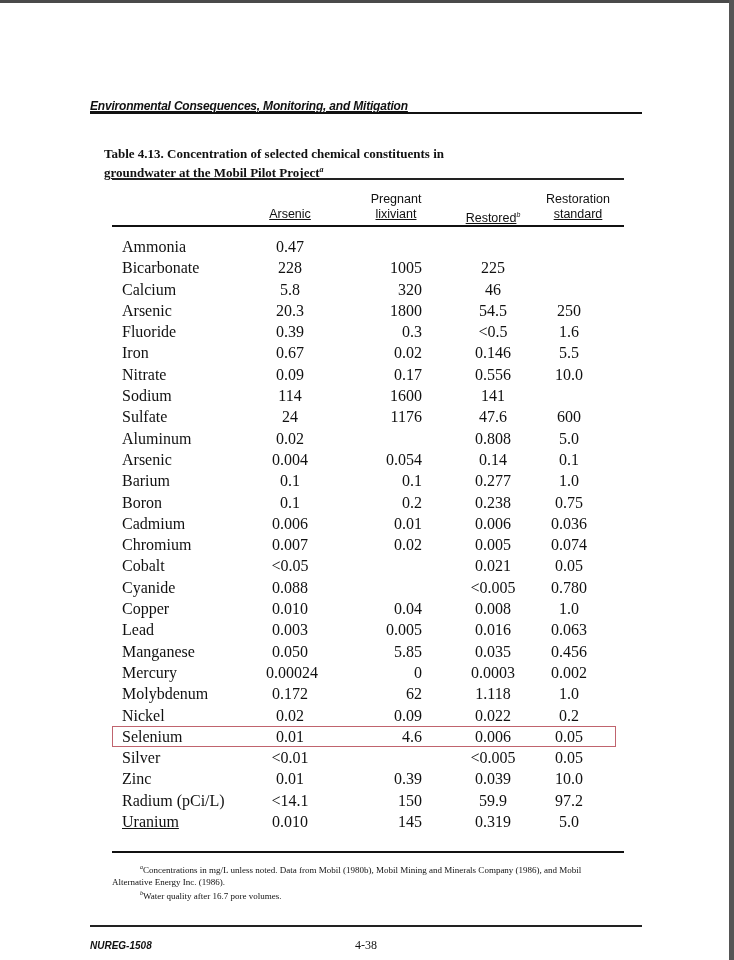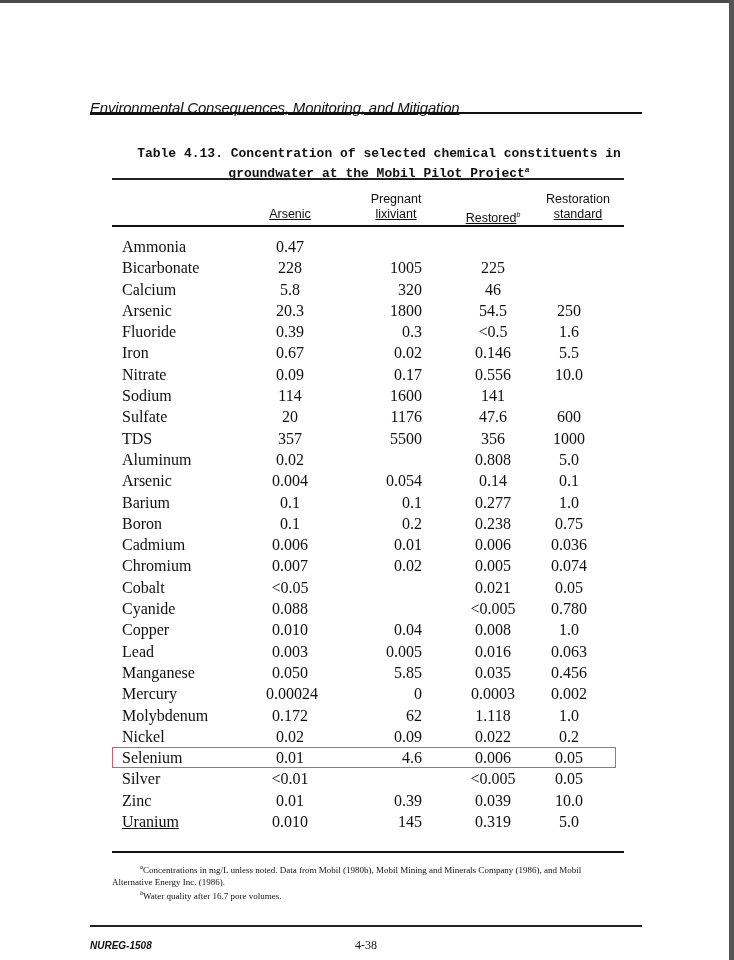--- a/index.html
+++ b/index.html
@@ -9,30 +9,30 @@
       position: relative;
       font-family: "Liberation Serif", serif;
       color: #111;
     }
     .frame-top { position: absolute; left: 0; top: 0; width: 734px; height: 3px; background: #4a4a4a; }
     .frame-right { position: absolute; right: 0; top: 0; width: 5px; height: 960px; background: #555555; }
 
     .running-head {
       position: absolute; left: 90px; top: 99px;
       font-family: "Liberation Sans", sans-serif;
-      font-size: 15px; font-weight: normal; font-style: italic;
+      font-size: 12px; font-weight: bold; font-style: italic;
       text-decoration: underline;
       letter-spacing: -0.2px;
     }
     .running-rule { position: absolute; left: 90px; top: 112px; width: 552px; height: 2px; background: #111; }
 
     .table-title {
-      position: absolute; left: 121px; top: 146px; width: 516px;
-      font-family: Liberation Mono, monospace;
-      font-weight: bold; font-size: 13px; text-align: center; line-height: 16px;
+      position: absolute; left: 104px; top: 146px; width: 516px;
+      font-family: Liberation Serif, serif;
+      font-weight: bold; font-size: 13px; text-align: left; line-height: 16px;
     }
     .table-title .line2 { text-decoration: underline; }
     .table-title sup { font-size: 8px; font-style: italic; }
     .title-rule { position: absolute; left: 112px; top: 178px; width: 512px; height: 1.5px; background: #222; }
 
     .col-head {
       position: absolute;
       font-family: "Liberation Sans", sans-serif;
       font-weight: normal; font-size: 12.5px; text-align: center; line-height: 15px;
     }
@@ -153,31 +153,24 @@
     </div>
     <div class="row">
       <span class="cell name">Sodium</span>
       <span class="cell c1">114</span>
       <span class="cell c2">1600</span>
       <span class="cell c3">141</span>
       <span class="cell c4"></span>
     </div>
     <div class="row">
       <span class="cell name">Sulfate</span>
-      <span class="cell c1">20</span>
+      <span class="cell c1">24</span>
       <span class="cell c2">1176</span>
       <span class="cell c3">47.6</span>
       <span class="cell c4">600</span>
-    </div>
-    <div class="row">
-      <span class="cell name">TDS</span>
-      <span class="cell c1">357</span>
-      <span class="cell c2">5500</span>
-      <span class="cell c3">356</span>
-      <span class="cell c4">1000</span>
     </div>
     <div class="row">
       <span class="cell name">Aluminum</span>
       <span class="cell c1">0.02</span>
       <span class="cell c2"></span>
       <span class="cell c3">0.808</span>
       <span class="cell c4">5.0</span>
     </div>
     <div class="row">
       <span class="cell name">Arsenic</span>
@@ -284,20 +277,27 @@
       <span class="cell c3">&lt;0.005</span>
       <span class="cell c4">0.05</span>
     </div>
     <div class="row">
       <span class="cell name">Zinc</span>
       <span class="cell c1">0.01</span>
       <span class="cell c2">0.39</span>
       <span class="cell c3">0.039</span>
       <span class="cell c4">10.0</span>
     </div>
+    <div class="row">
+      <span class="cell name">Radium (pCi/L)</span>
+      <span class="cell c1">&lt;14.1</span>
+      <span class="cell c2">150</span>
+      <span class="cell c3">59.9</span>
+      <span class="cell c4">97.2</span>
+    </div>
     <div class="row last">
       <span class="cell name">Uranium</span>
       <span class="cell c1">0.010</span>
       <span class="cell c2">145</span>
       <span class="cell c3">0.319</span>
       <span class="cell c4">5.0</span>
     </div>
   </div>
 
 <div class="bottom-rule"></div>

